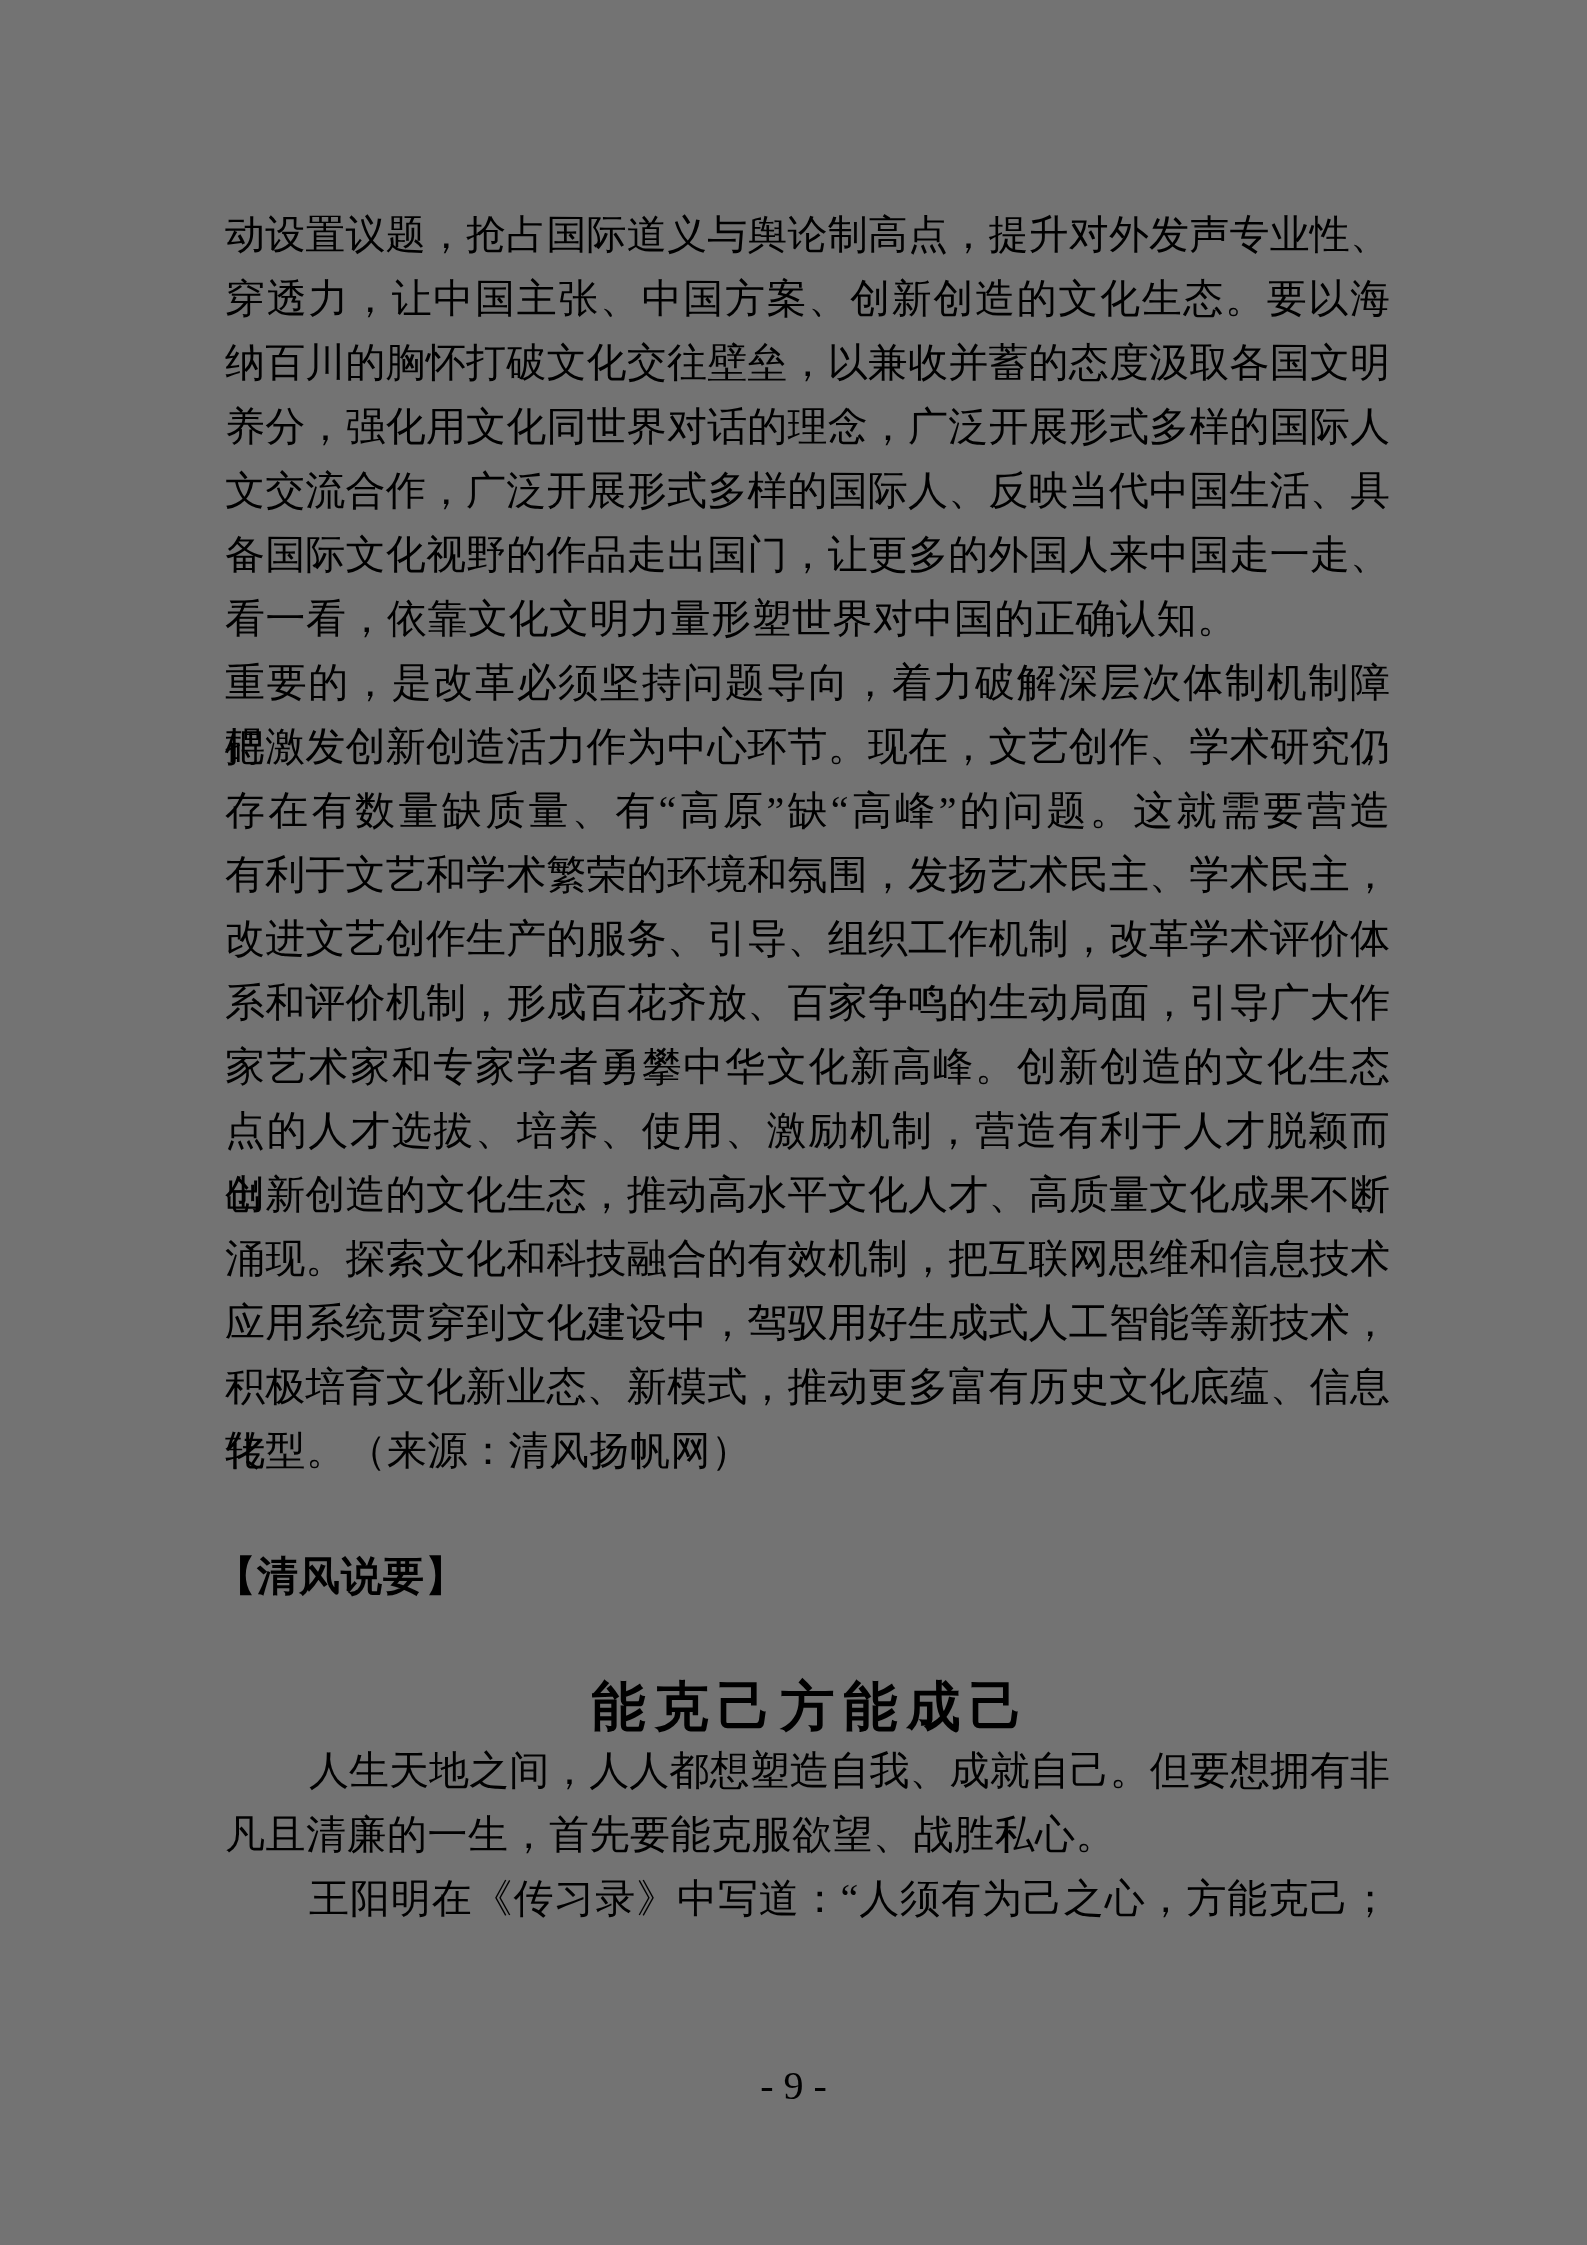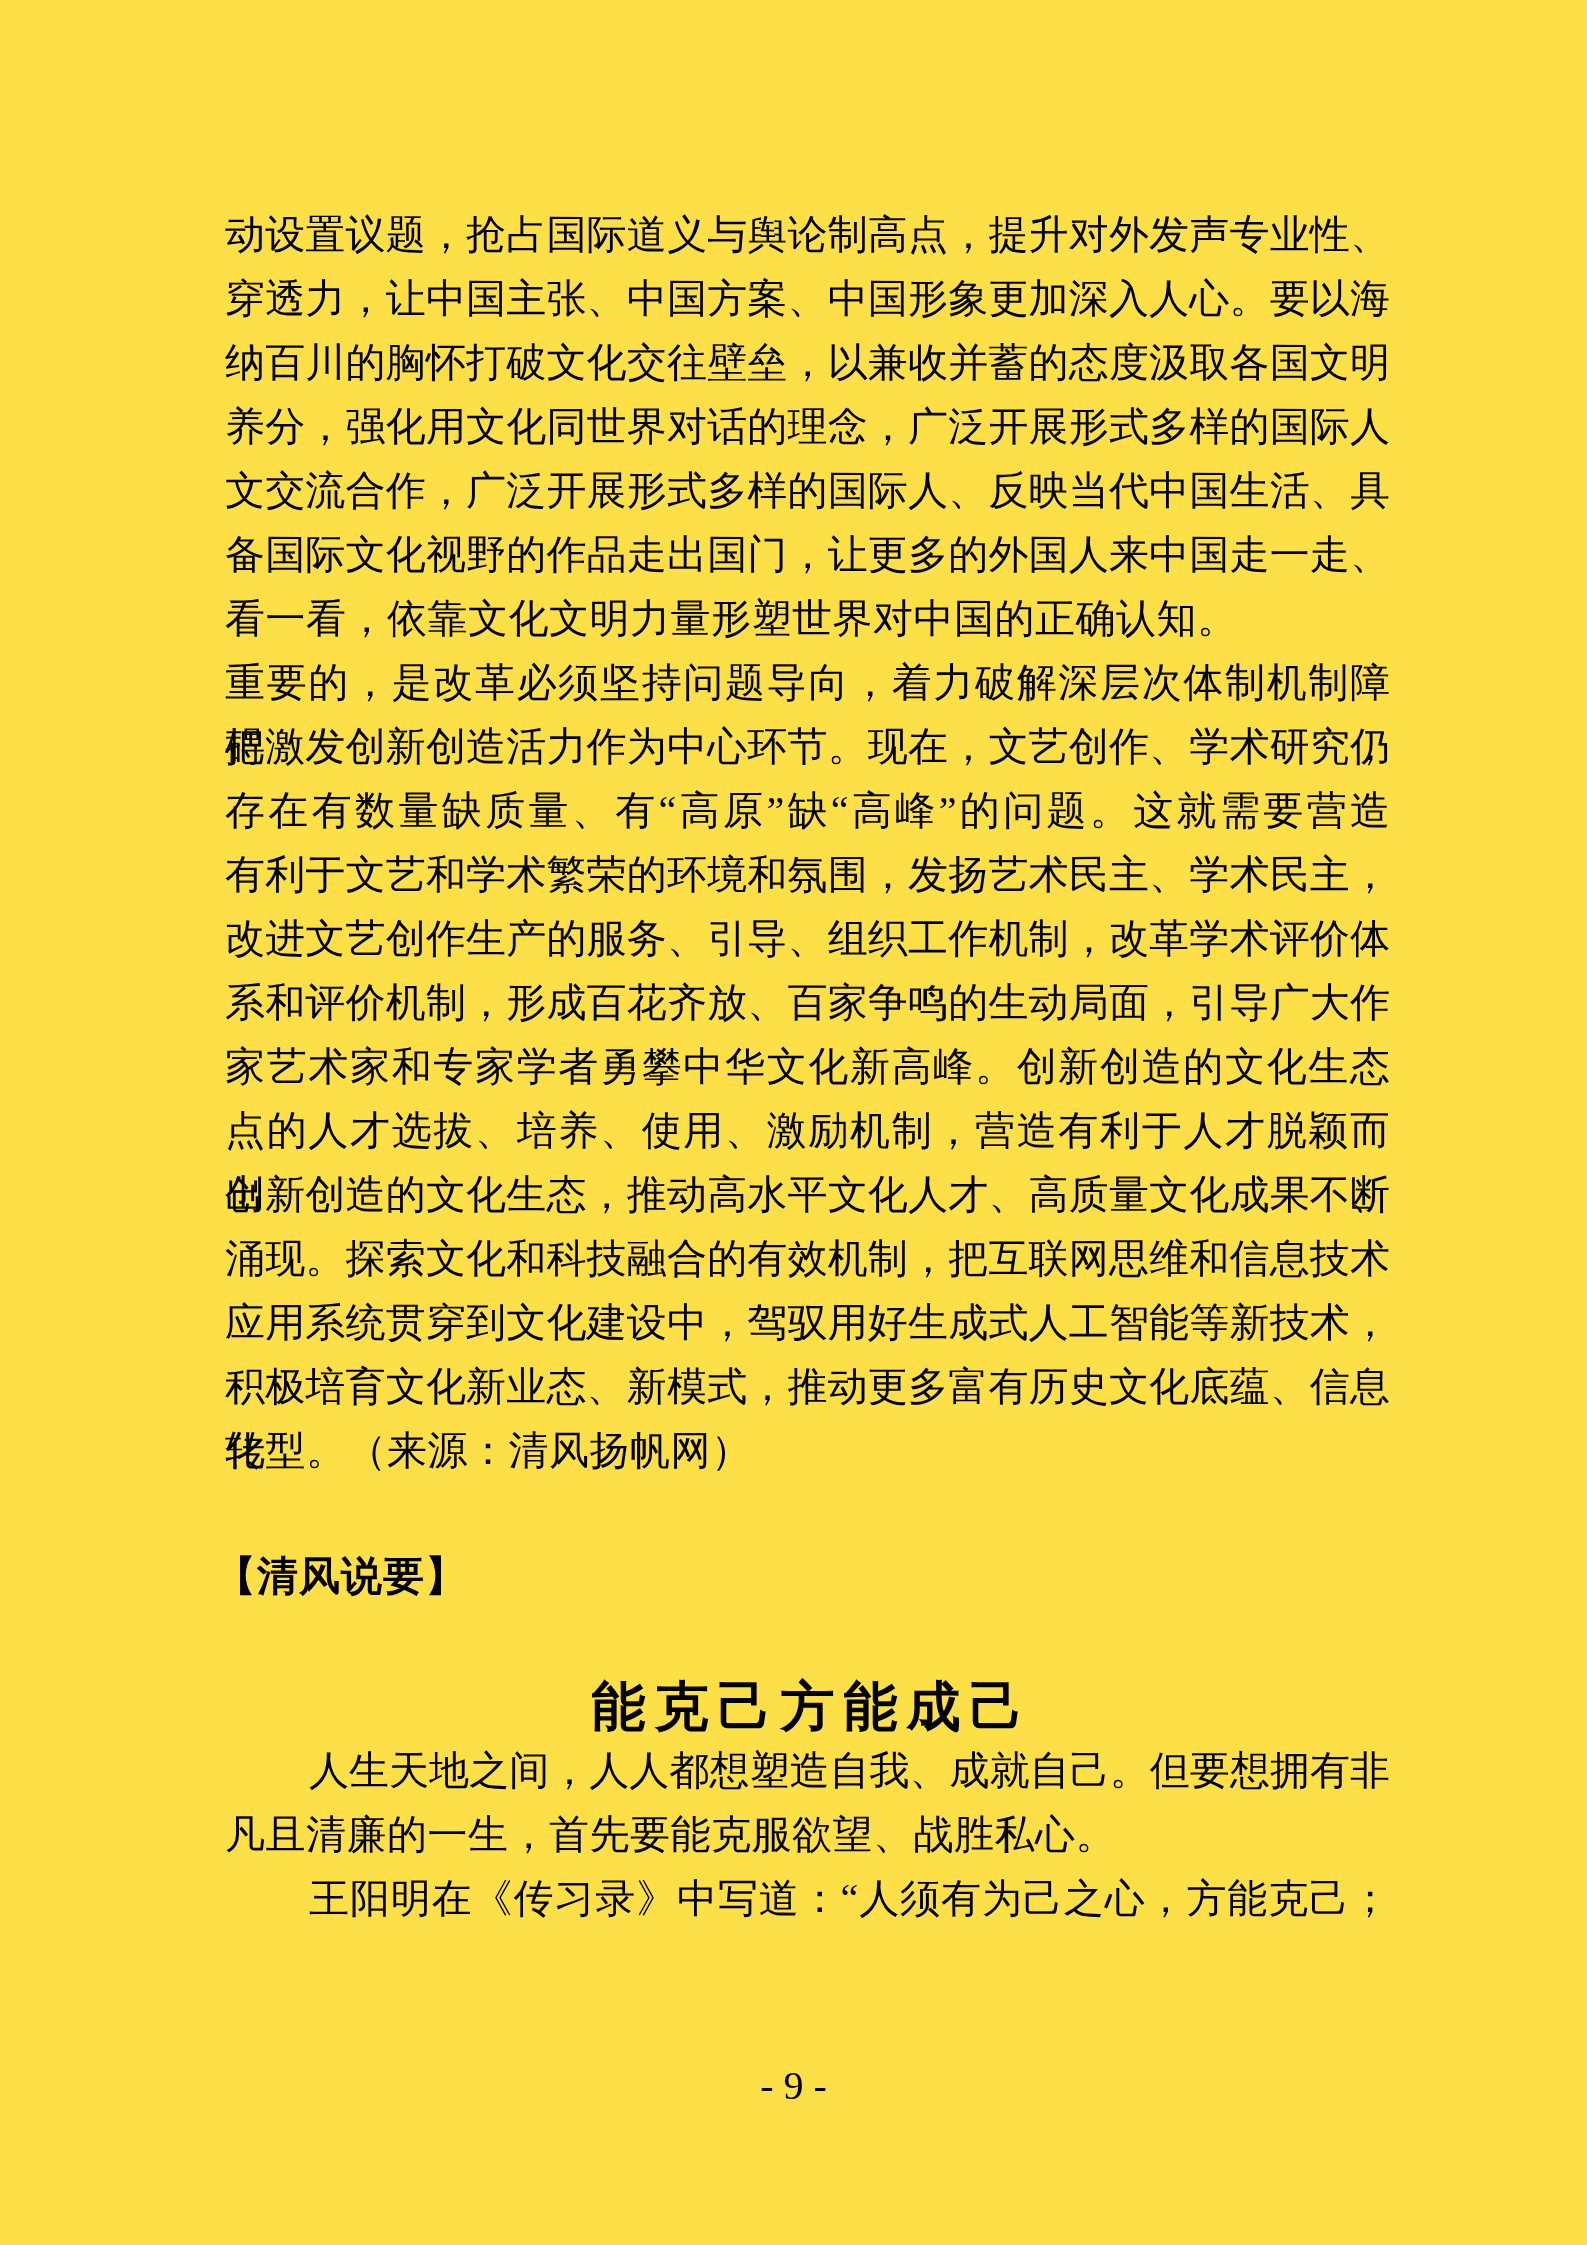--- a/index.html
+++ b/index.html
@@ -1,20 +1,20 @@
 <!DOCTYPE html>
 <html><head>
 <meta charset="utf-8">
 <style>
   html, body { margin: 0; padding: 0; background: #ffffff; }
   .page {
     position: relative;
     width: 1587px;
     height: 2245px;
-    background: #fde047;
+    background: #737373;
     color: #000000;
     font-family: "Liberation Serif", "DejaVu Serif", serif;
     overflow: hidden;
     box-sizing: border-box;
   }
   .content {
     position: absolute;
     top: 203px;
     left: 225px;
     width: 1165px;
@@ -65,21 +65,21 @@
     font-family: "Liberation Serif", "DejaVu Serif", serif;
   }
 </style>
 </head>
 <body>
 
 <div class="page">
   <div class="content">
 
     <div class="ln jf">动设置议题，抢占国际道义与舆论制高点，提升对外发声专业性、</div>
-    <div class="ln jf">穿透力，让中国主张、中国方案、中国形象更加深入人心。要以海</div>
+    <div class="ln jf">穿透力，让中国主张、中国方案、创新创造的文化生态。要以海</div>
     <div class="ln jf">纳百川的胸怀打破文化交往壁垒，以兼收并蓄的态度汲取各国文明</div>
     <div class="ln jf">养分，强化用文化同世界对话的理念，广泛开展形式多样的国际人</div>
     <div class="ln jf">文交流合作，广泛开展形式多样的国际人、反映当代中国生活、具</div>
     <div class="ln jf">备国际文化视野的作品走出国门，让更多的外国人来中国走一走、</div>
     <div class="ln pe">看一看，依靠文化文明力量形塑世界对中国的正确认知。</div>
     <div class="ln jf">重要的，是改革必须坚持问题导向，着力破解深层次体制机制障碍，</div>
     <div class="ln jf">把激发创新创造活力作为中心环节。现在，文艺创作、学术研究仍</div>
     <div class="ln jf">存在有数量缺质量、有“高原”缺“高峰”的问题。这就需要营造</div>
     <div class="ln jf">有利于文艺和学术繁荣的环境和氛围，发扬艺术民主、学术民主，</div>
     <div class="ln jf">改进文艺创作生产的服务、引导、组织工作机制，改革学术评价体</div>

